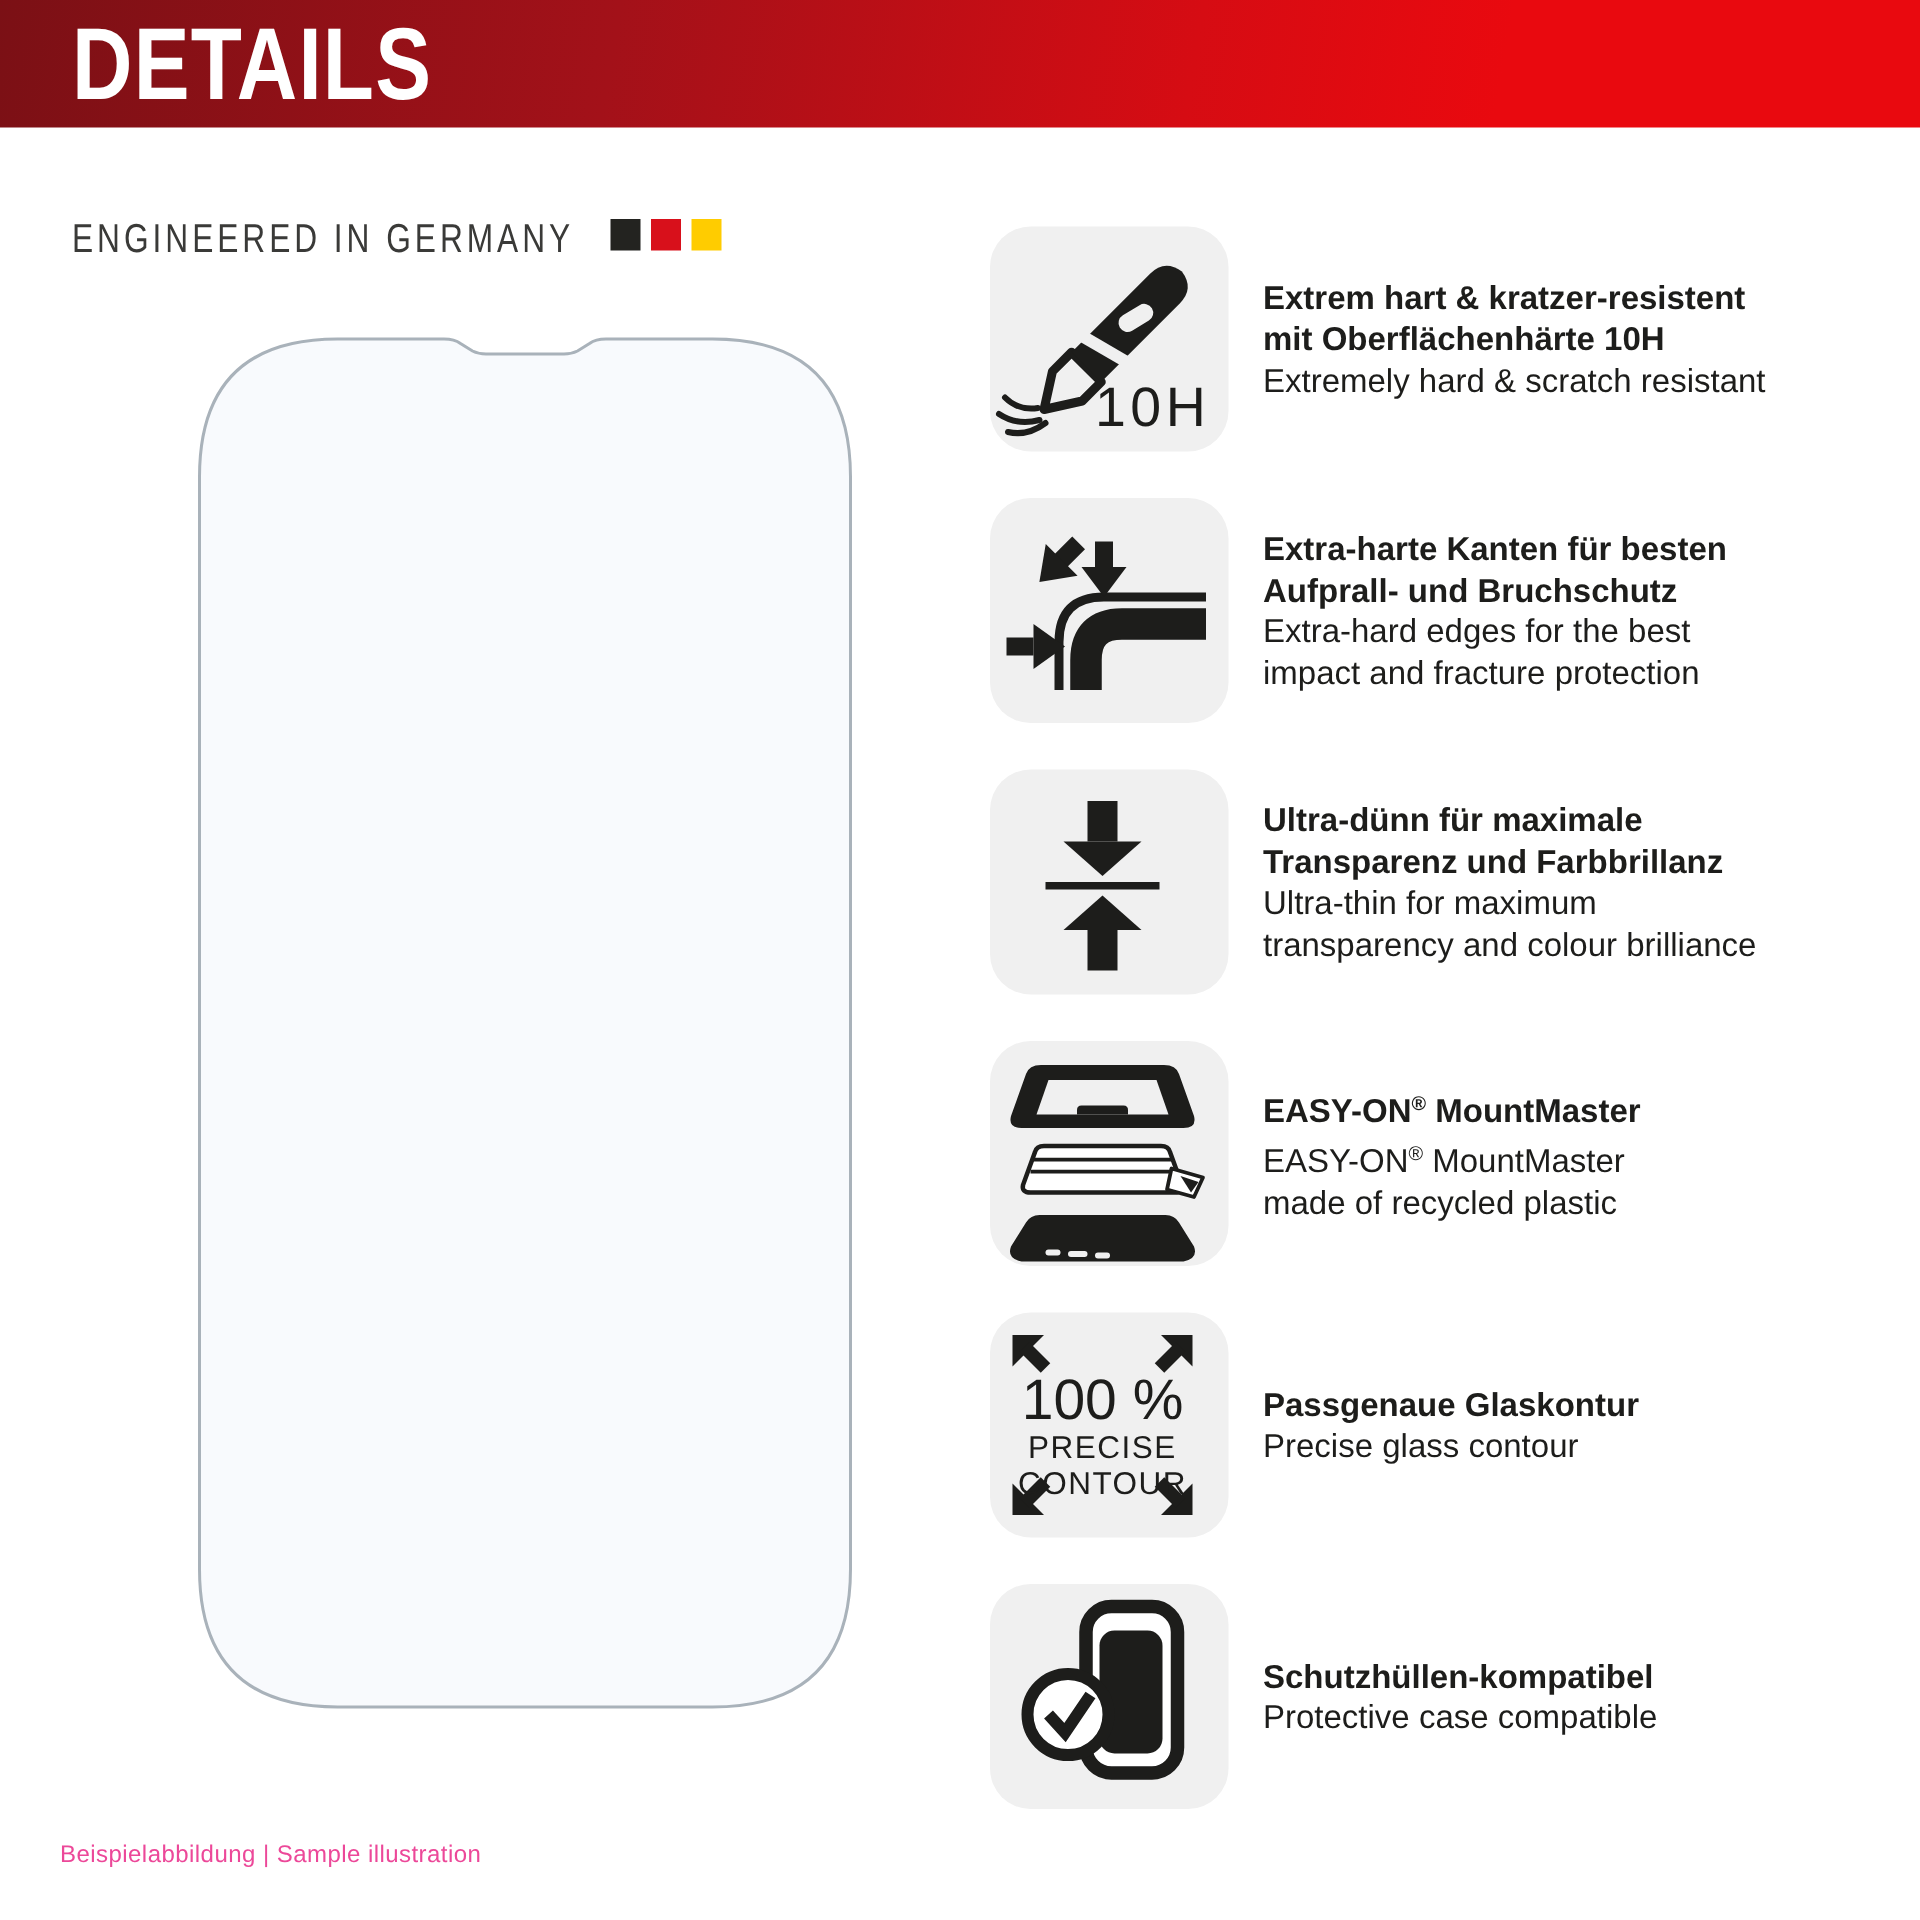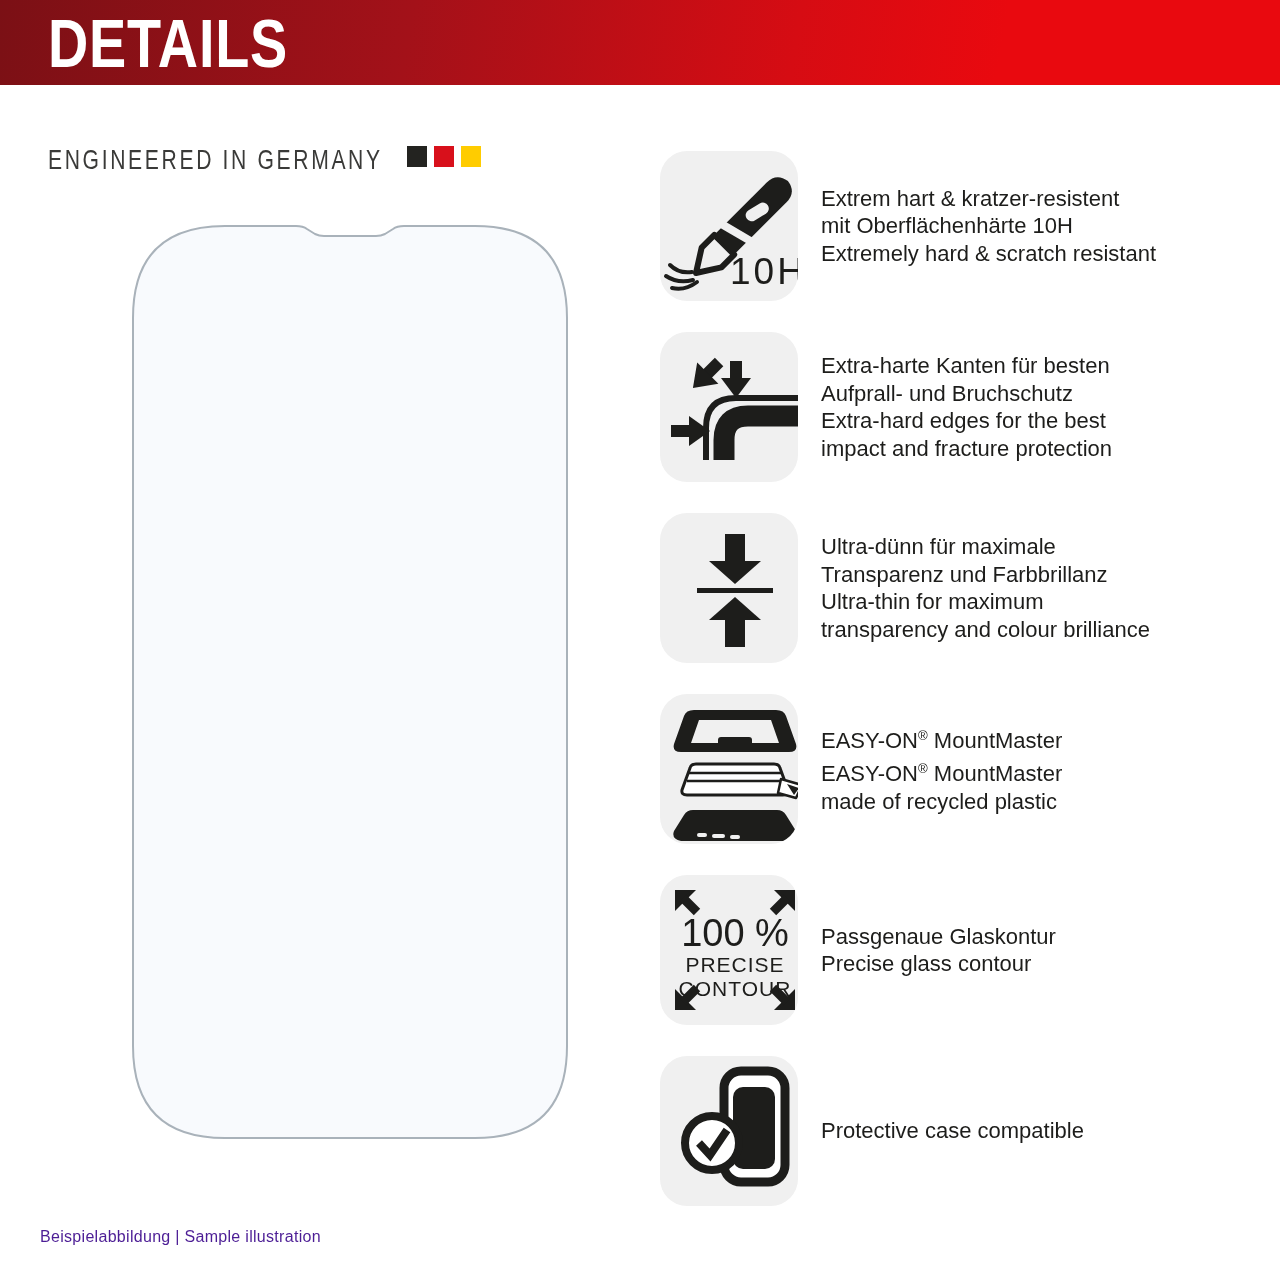--- a/index.html
+++ b/index.html
@@ -48,40 +48,40 @@
   .flag span { width:20px; height:21px; display:inline-block; margin-left:7px; }
 
   
   .glass-wrap { position:absolute; left:131px; top:224px; }
 
   
   .features { position:absolute; left:660px; top:151px; width:580px; }
   .feature { display:flex; margin-bottom:31px; }
   .icon-box {
     flex:none;
-    width:138px; height:150px;
+    width:159px; height:150px;
     background:#f0f0f0;
     border-radius:27px;
     overflow:hidden;
   }
   .ftext {
     margin-left:23px;
     align-self:center;
     font-size:22px;
     line-height:27.5px;
     white-space:nowrap;
   }
-  .ftext .b { font-weight:400; }
+  .ftext .b { font-weight:700; }
   .sup { font-size:60%; vertical-align:super; }
 
   
   .footer-note {
     position:absolute; left:40px; top:1228px;
     font-size:16px;
-    color:#4c1d95;
+    color:#ec4899;
     letter-spacing:0.3px;
   }
 
   svg text { font-family:"Liberation Sans", sans-serif; fill:#1d1d1b; }
 </style>
 </head>
 <body>
 
 <div class="banner">
   <div class="banner-title">DETAILS</div>
@@ -227,19 +227,20 @@
   <div class="feature">
     <div class="icon-box">
       <svg width="150" height="150" viewBox="0 0 150 150">
         <rect x="64" y="15" width="61" height="111" rx="17" fill="#ffffff" stroke="#1d1d1b" stroke-width="9"></rect>
         <rect x="73" y="31" width="42" height="82" rx="10" fill="#1d1d1b"></rect>
         <circle cx="52" cy="87" r="27" fill="#ffffff" stroke="#1d1d1b" stroke-width="8"></circle>
         <path d="M39,87 L50,99 L67,74" stroke="#1d1d1b" stroke-width="8" fill="none"></path>
       </svg>
     </div>
     <div class="ftext">
+      <div class="b">Schutzhüllen-kompatibel</div>
       <div>Protective case compatible</div>
     </div>
   </div>
 
 </div>
 
 <div class="footer-note">Beispielabbildung | Sample illustration</div>
 
 </body></html>

